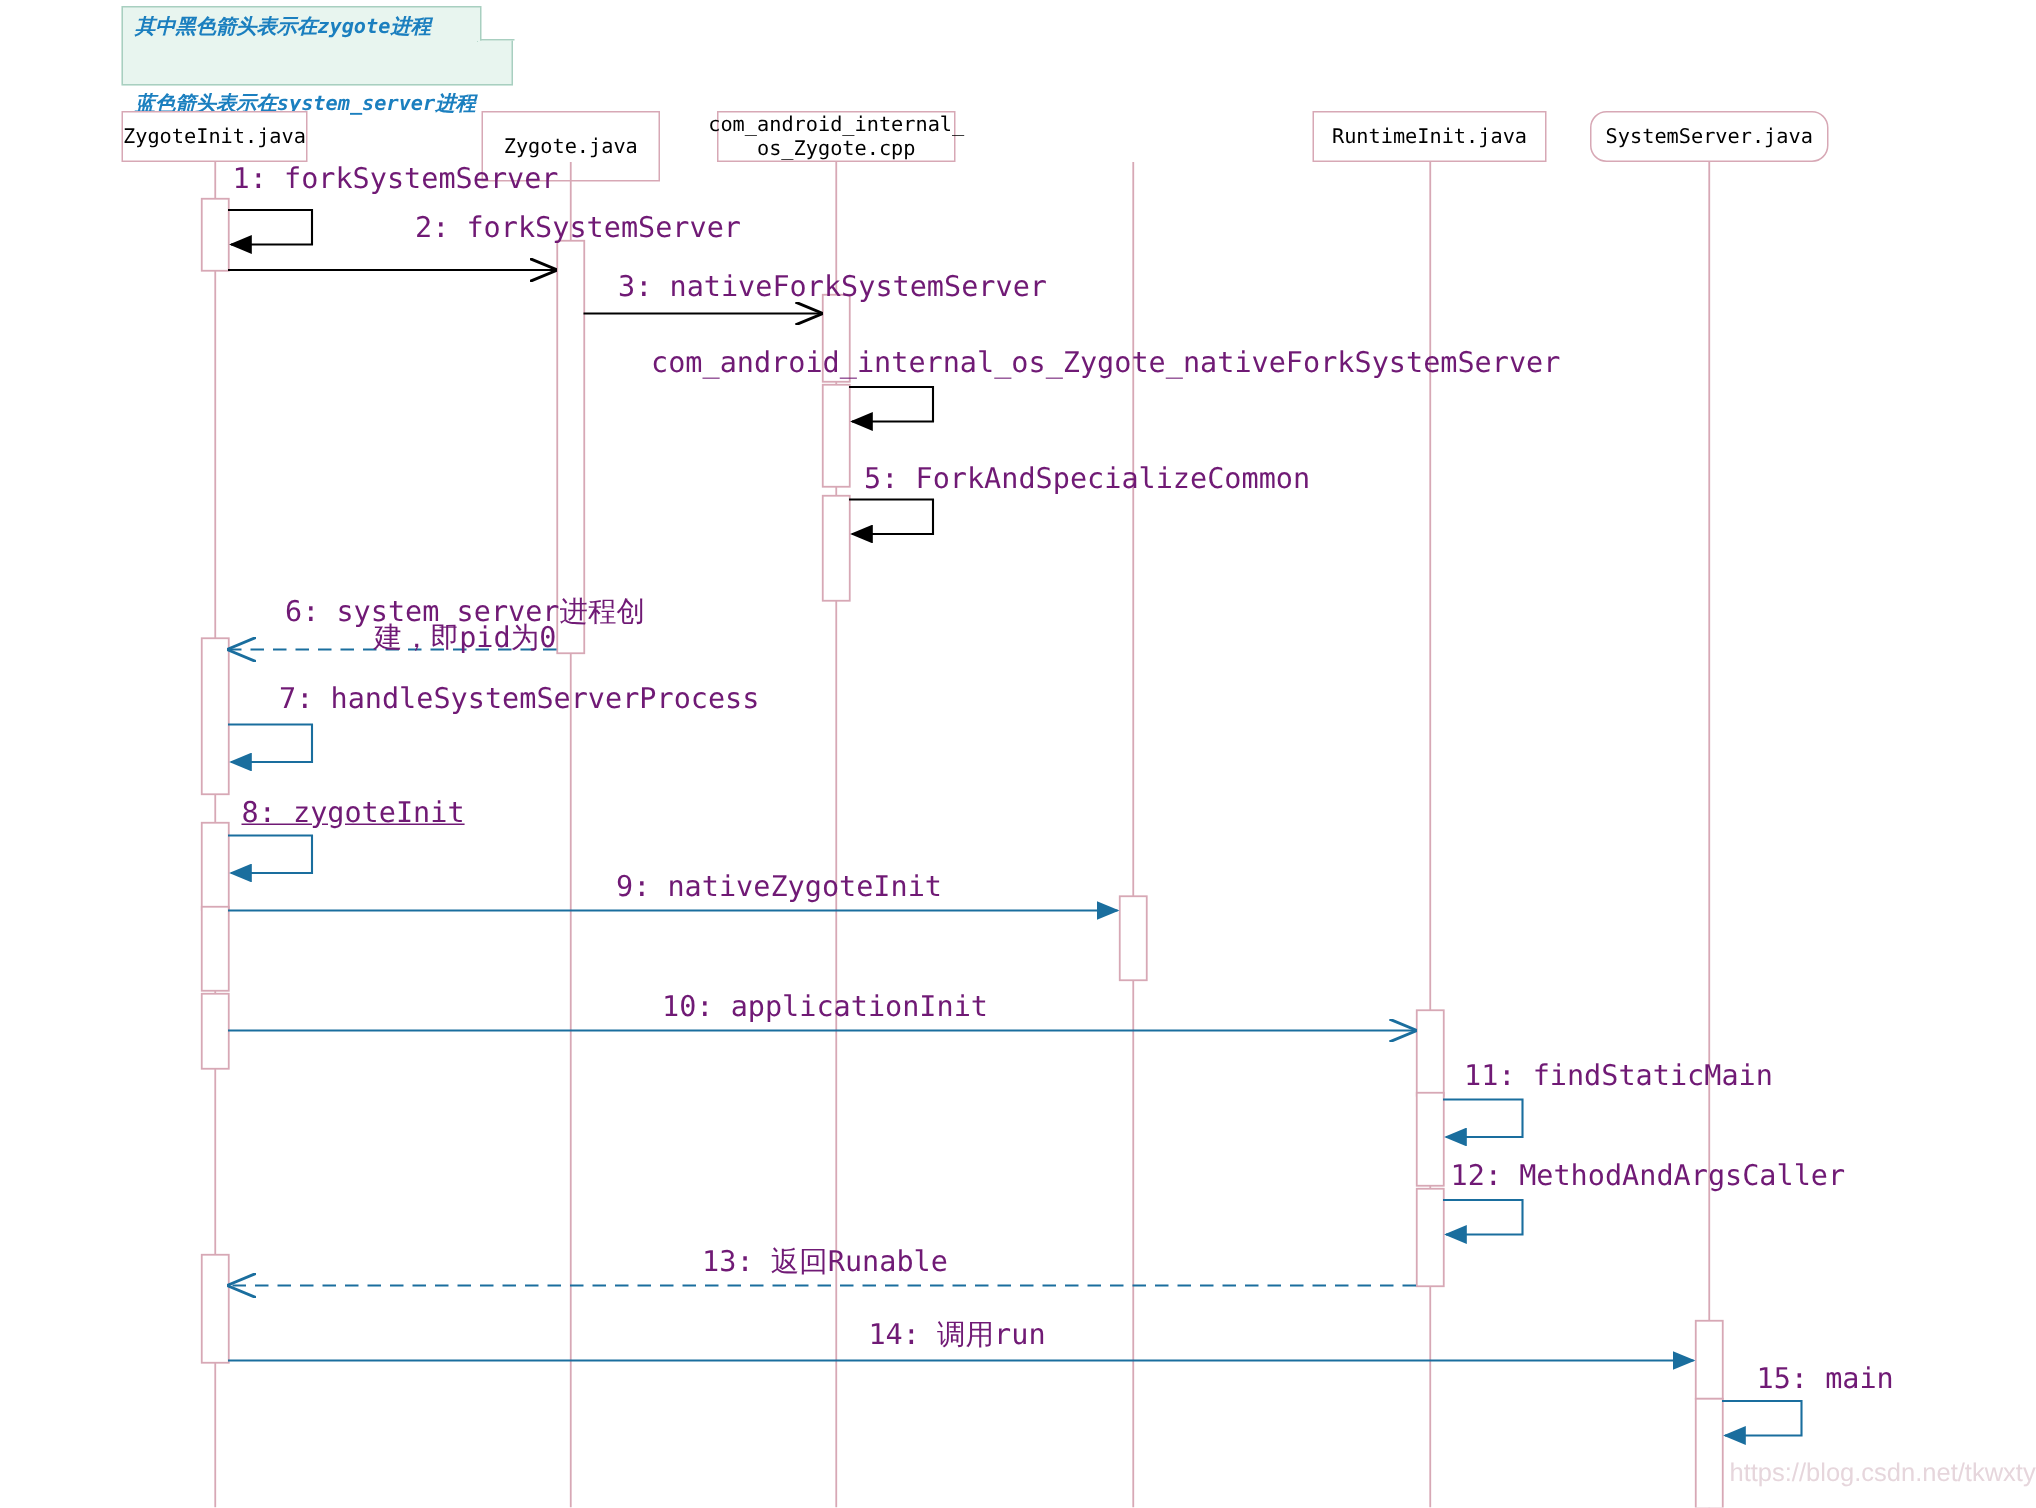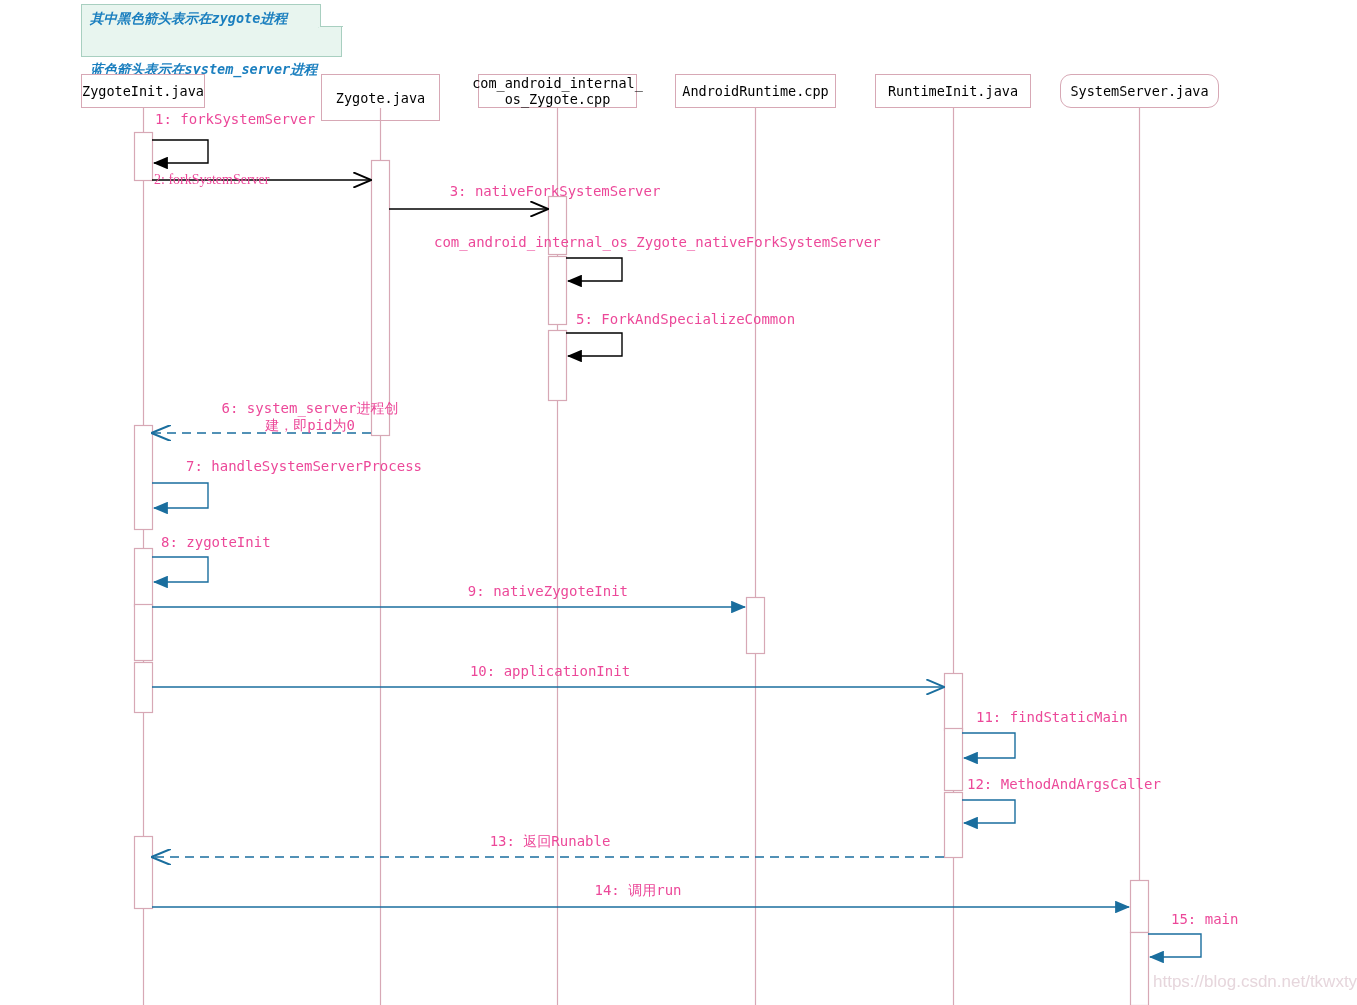--- a/index.html
+++ b/index.html
@@ -34,22 +34,22 @@
     box-sizing:border-box;
     display:flex;align-items:center;justify-content:center;
     text-align:center;
     color:#000000;
     font-size:13.5px;
     line-height:16px;
     font-family:"DejaVu Sans Mono","Liberation Mono",monospace;
   }
   .msg-label{
     position:absolute;
-    color:#ec4899;
-    font-size:14px;
+    color:#701a75;
+    font-size:19px;
     line-height:17px;
     white-space:pre;
     text-align:center;
     font-family:"DejaVu Sans Mono","Liberation Mono",monospace;
   }
   .watermark{
     position:absolute;
     color:#e6d6dc;
     font-size:17px;
     font-family:"Liberation Sans",sans-serif;
@@ -77,23 +77,20 @@
       <span>ZygoteInit.java</span>
     </div>
 
   <div class="lifeline-head" style="left:321px;top:74px;width:119px;height:47px;">
       <span>Zygote.java</span>
     </div>
 
   <div class="lifeline-head" style="left:478px;top:74px;width:159px;height:34px;white-space:pre;"><span>com_android_internal_
 os_Zygote.cpp</span></div>
 
-  <div class="lifeline-head" style="left:675px;top:74px;width:161px;height:34px;">
-      <span>AndroidRuntime.cpp</span>
-    </div>
 
   <div class="lifeline-head" style="left:875px;top:74px;width:156px;height:34px;text-align:center;">
       <span>RuntimeInit.java</span>
     </div>
 
   <div class="lifeline-head" style="left:1060px;top:74px;width:159px;height:34px;border-radius:11px;">
       <span>SystemServer.java</span>
     </div>
 
   <svg id="diagram" xmlns="http://www.w3.org/2000/svg" viewBox="0 0 1357 1005">
@@ -155,28 +152,28 @@
         <path d="M962,733 L1015,733 L1015,758 L964,758" fill="none" stroke="#1a6e9e" stroke-width="1.4" marker-end="url(#arrow-filled-blue)"></path>
         <path d="M962,800 L1015,800 L1015,823 L964,823" fill="none" stroke="#1a6e9e" stroke-width="1.4" marker-end="url(#arrow-filled-blue)"></path>
         <line x1="944" y1="857" x2="153" y2="857" stroke="#1a6e9e" stroke-width="1.4" marker-end="url(#arrow-thin-blue)" stroke-dasharray="9,6"></line>
         <line x1="152" y1="907" x2="1129" y2="907" stroke="#1a6e9e" stroke-width="1.4" marker-end="url(#arrow-filled-blue)"></line>
         <path d="M1148,934 L1201,934 L1201,957 L1150,957" fill="none" stroke="#1a6e9e" stroke-width="1.4" marker-end="url(#arrow-filled-blue)"></path>
       </g>
   </svg>
 
   <div id="labels-layer">
       <div class="msg-label" style="left: 155px; top: 111px; text-align: left;">1: forkSystemServer</div>
-      <div class="msg-label" style="left: 154px; top: 171px; width: 340px; text-align: left; font-family: Liberation Serif, serif;">2: forkSystemServer</div>
+      <div class="msg-label" style="left: 154px; top: 144px; width: 340px; text-align: right;">2: forkSystemServer</div>
       <div class="msg-label" style="left: 385px; top: 183px; width: 340px; text-align: center;">3: nativeForkSystemServer</div>
       <div class="msg-label" style="left: 434px; top: 234px; text-align: left;">com_android_internal_os_Zygote_nativeForkSystemServer</div>
       <div class="msg-label" style="left: 576px; top: 311px; text-align: left;">5: ForkAndSpecializeCommon</div>
       <div class="msg-label" style="left: 130px; top: 400px; width: 360px; text-align: center;">6: system_server进程创
 建，即pid为0</div>
       <div class="msg-label" style="left: 186px; top: 458px; text-align: left;">7: handleSystemServerProcess</div>
-      <div class="msg-label" style="left: 161px; top: 534px; text-align: right;">8: zygoteInit</div>
+      <div class="msg-label" style="left: 161px; top: 534px; text-align: right; text-decoration: underline;">8: zygoteInit</div>
       <div class="msg-label" style="left: 288px; top: 583px; width: 340px; text-align: right;">9: nativeZygoteInit</div>
       <div class="msg-label" style="left: 380px; top: 663px; width: 340px; text-align: center;">10: applicationInit</div>
       <div class="msg-label" style="left: 976px; top: 709px; text-align: left;">11: findStaticMain</div>
       <div class="msg-label" style="left: 967px; top: 776px; text-align: center;">12: MethodAndArgsCaller</div>
       <div class="msg-label" style="left: 380px; top: 833px; width: 340px; text-align: center;">13: 返回Runable</div>
       <div class="msg-label" style="left: 468px; top: 882px; width: 340px; text-align: center;">14: 调用run</div>
       <div class="msg-label" style="left: 1171px; top: 911px; text-align: left;">15: main</div>
     </div>
 
   <div class="watermark" style="left:1153px;top:972px;">https://blog.csdn.net/tkwxty</div>

